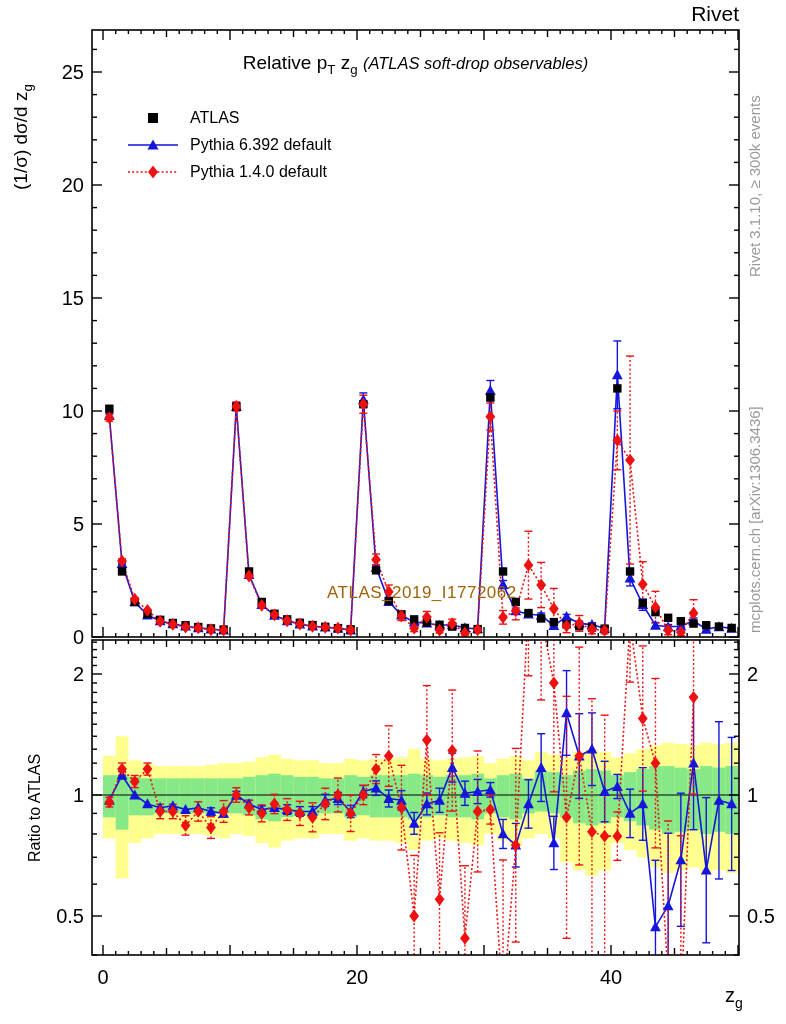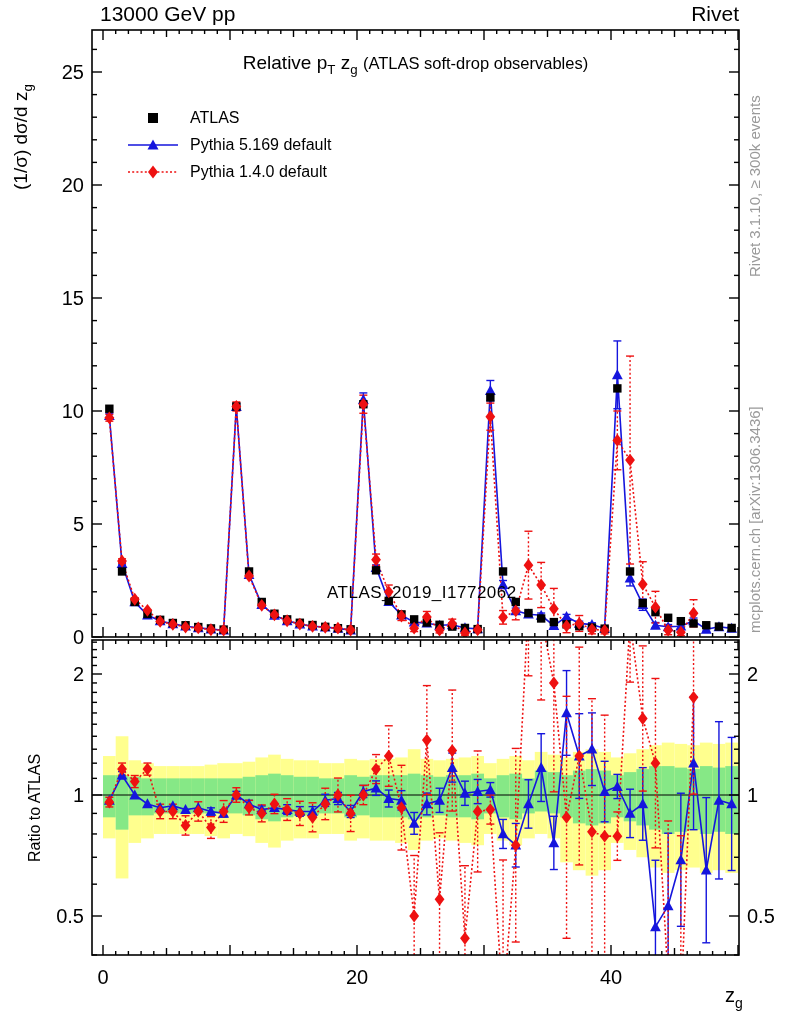--- a/index.html
+++ b/index.html
@@ -3,31 +3,31 @@
 <meta charset="utf-8">
 <style>
   html,body{margin:0;padding:0;background:#fff;}
   #page{position:relative;width:786px;height:1024px;background:#fff;overflow:hidden;
         font-family:"Liberation Sans",sans-serif;color:#000;}
   #chart-svg{position:absolute;left:0;top:0;}
   .hdr{position:absolute;top:2px;left:92px;width:647px;font-size:21px;}
   .hdr .l{float:left;padding-left:8px;}
   .hdr .r{float:right;}
   .plot-title{position:absolute;left:92px;width:647px;top:52px;text-align:center;font-size:19px;}
-  .plot-title .paren{font-size:16.5px;}
+  .plot-title .paren{font-size:16.5px;font-style:italic;}
   sub.s{font-size:0.7em;vertical-align:-0.4em;}
   .legend{position:absolute;left:128px;top:104px;font-size:16px;}
   .legend .row{display:flex;align-items:center;height:27px;}
   .legend .mk{width:50px;height:16px;margin-right:12px;position:relative;}
   .legend .mk svg{position:absolute;left:0;top:0;}
   .vtext{position:absolute;transform-origin:0 0;transform:rotate(-90deg);white-space:nowrap;}
   .gray{color:#9a9a9a;font-size:15px;}
   .ylab{font-size:19px;}
   .ratlab{font-size:16px;}
-  .watermark{position:absolute;left:327px;top:583px;font-size:17px;color:#000000;letter-spacing:.5px;}
+  .watermark{position:absolute;left:327px;top:583px;font-size:17px;color:#a16207;letter-spacing:.5px;}
   .xlab{position:absolute;left:725px;top:984px;font-size:20px;}
 </style>
 </head>
 <body>
 
 <div id="page">
   <svg id="chart-svg" width="786" height="1024">
       <defs>
         <clipPath id="clipTop">
           <rect x="92" y="30" width="647" height="607"></rect>
@@ -1152,21 +1152,20 @@
       <line x1="92" y1="674" x2="102" y2="674" stroke="#000" stroke-width="1.4"></line>
       <line x1="739" y1="674" x2="729" y2="674" stroke="#000" stroke-width="1.4"></line>
       <text x="84" y="681" text-anchor="end" font-size="20" font-family="Liberation Sans, sans-serif">2</text>
       <text x="747" y="681" text-anchor="start" font-size="20" font-family="Liberation Sans, sans-serif">2</text>
       <text x="103" y="984" text-anchor="middle" font-size="20" font-family="Liberation Sans, sans-serif">0</text>
       <text x="357" y="984" text-anchor="middle" font-size="20" font-family="Liberation Sans, sans-serif">20</text>
       <text x="611" y="984" text-anchor="middle" font-size="20" font-family="Liberation Sans, sans-serif">40</text>
     </svg>
 
   <div class="hdr">
-    <span class="l">13000 GeV pp</span>
     <span class="r">Rivet</span>
   </div>
 
   <div class="plot-title"><span>Relative p</span><sub class="s">T</sub><span> z</span><sub class="s">g</sub><span> </span><span class="paren">(ATLAS soft-drop observables)</span></div>
 
   <div class="legend">
     <div class="row">
       <span class="mk">
         <svg width="50" height="16">
             <rect x="20" y="3" width="10" height="10" fill="#000000"></rect>
@@ -1174,21 +1173,21 @@
       </span>
       <span>ATLAS</span>
     </div>
     <div class="row">
       <span class="mk">
         <svg width="50" height="16">
             <line x1="0" y1="8" x2="50" y2="8" stroke-width="1.6" stroke="#1515dd"></line>
         <path d="M25,2.5 L30.5,12.5 L19.5,12.5 Z" fill="#1515dd"></path>
           </svg>
       </span>
-      <span>Pythia 5.169 default</span>
+      <span>Pythia 6.392 default</span>
     </div>
     <div class="row">
       <span class="mk">
         <svg width="50" height="16">
             <line x1="0" y1="8" x2="50" y2="8" stroke-width="1.6" stroke-dasharray="2,2.2" stroke="#ee1111"></line>
         <path d="M25,1.5 L30,8 L25,14.5 L20,8 Z" fill="#ee1111"></path>
           </svg>
       </span>
       <span>Pythia 1.4.0 default</span>
     </div>

